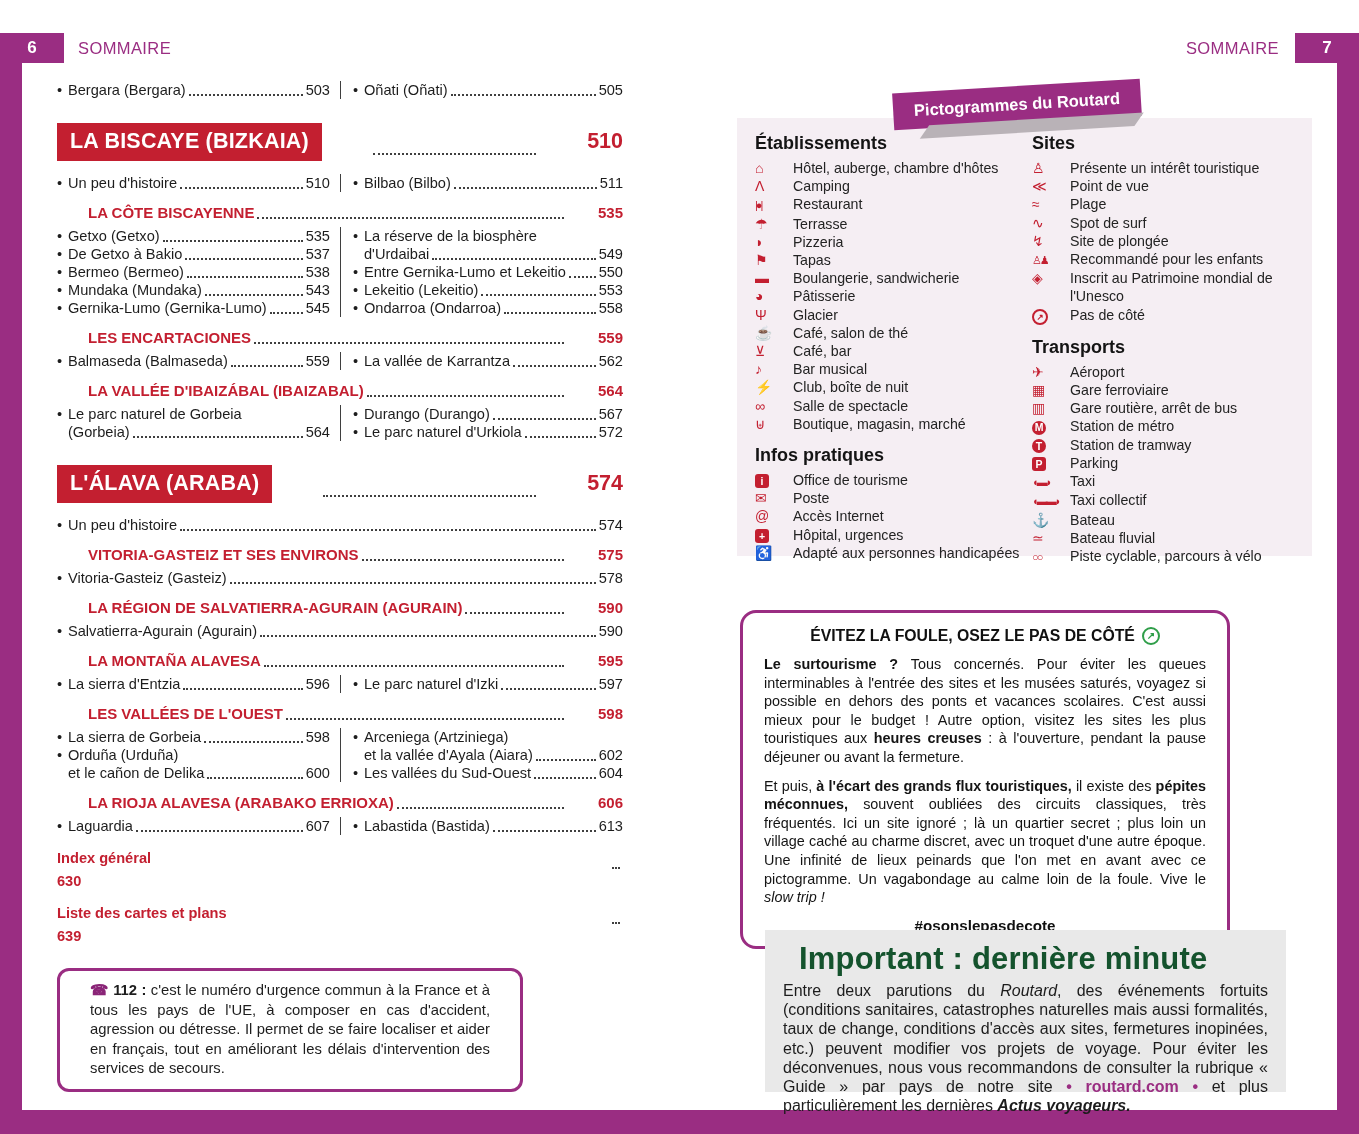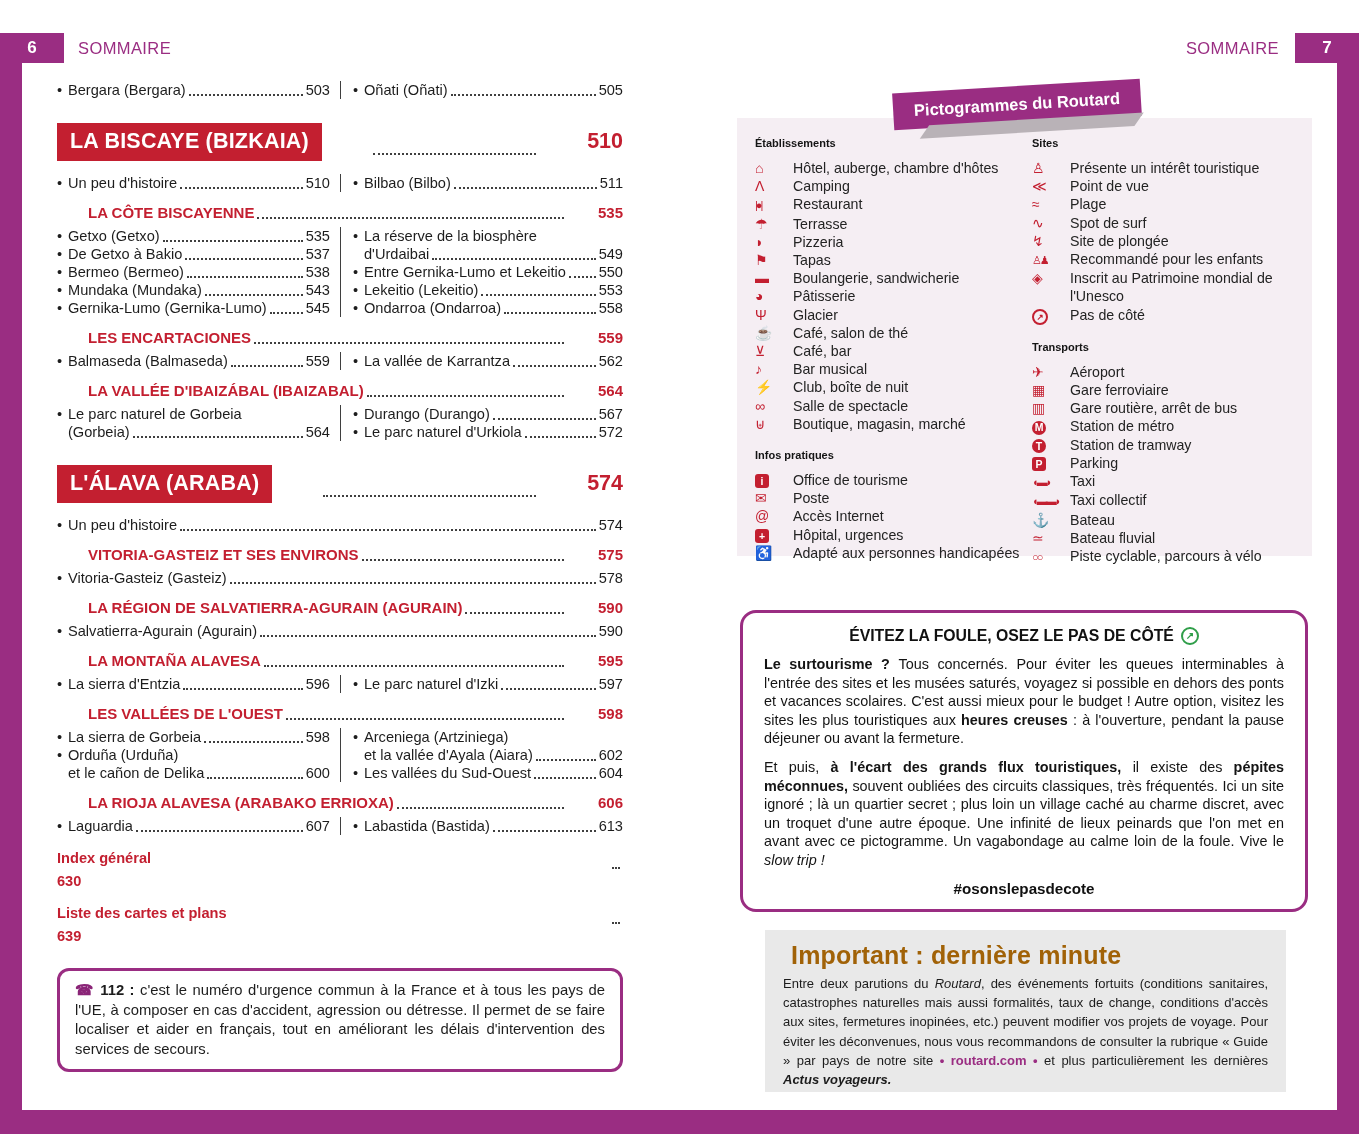--- a/index.html
+++ b/index.html
@@ -38,60 +38,60 @@
   .srow .t,.srow .pg{color:var(--red);margin-left:31px;}
   .brow{display:flex;align-items:baseline;margin:24px 0 13px;gap:48px;}
   .bbox{background:var(--red);color:#fff;font-weight:bold;font-size:21.5px;padding:6px 13px 7px;flex:none;letter-spacing:.2px;}
   .bpg{color:var(--red);font-weight:bold;font-size:21.5px;flex:none;}
   .brow .dots{margin-bottom:6px;}
   .redrow{color:var(--red);font-weight:bold;flex-direction:column;}
   .redrow .t,.redrow .pg{color:var(--red);}
   .mt14{margin-top:14px;}
 
   
-  #emer{position:absolute;left:57px;top:968px;width:566px;border:3px solid var(--purple);border-radius:12px;
-    box-sizing:border-box;padding:10px 15px;font-size:14.8px;line-height:19.5px;text-align:justify;background:#fff;}
+  #emer{position:absolute;left:57px;top:968px;width:466px;border:3px solid var(--purple);border-radius:12px;
+    box-sizing:border-box;padding:10px 30px;font-size:14.8px;line-height:19.5px;text-align:justify;background:#fff;}
 
   
   #pictos{position:absolute;left:737px;top:118px;width:575px;height:438px;background:#f5eef3;
     box-sizing:border-box;padding:16px 14px 10px 18px;display:flex;}
   .pcol1{width:277px;flex:none;}
   .pcol2{flex:1;}
-  .phead{font-weight:bold;font-size:11px;color:#141414;margin:13px 0 7px;line-height:18px;}
+  .phead{font-weight:bold;font-size:18px;color:#141414;margin:13px 0 7px;line-height:18px;}
   .phead.first{margin-top:0;}
   .prow{display:flex;line-height:18.2px;font-size:14.2px;color:#232323;}
   .pic{width:38px;flex:none;color:var(--red);font-size:14px;}
   .plabel{flex:1;padding-right:2px;}
   .glyph.tight{letter-spacing:-2px;}
   .glyph.sm{font-size:11px;}
   .badge{display:inline-flex;width:14px;height:14px;background:var(--red);color:#fff;align-items:center;
     justify-content:center;font-weight:bold;font-size:10.5px;line-height:1;}
   .badge.sq{border-radius:3px;}
   .badge.ci{border-radius:50%;}
   .ring{display:inline-flex;width:12px;height:12px;border:2px solid;border-radius:50%;align-items:center;
     justify-content:center;font-size:8.5px;font-weight:bold;color:var(--red);line-height:1;}
   .ring.green{color:var(--green);width:14px;height:14px;font-size:10px;}
 
   #ribbon{position:absolute;left:893px;top:86px;width:248px;height:37px;background:var(--purple);
     transform:rotate(-3.4deg);display:flex;align-items:center;justify-content:center;color:#fff;
     font-weight:bold;font-size:16.5px;z-index:2;}
   #ribbon::after{content:"";position:absolute;left:30px;bottom:-10px;width:215px;height:13px;
     background:#b9b2b7;transform:skewX(-38deg);z-index:-1;}
 
-  #evitez{position:absolute;left:740px;top:610px;width:568px;border:3.5px solid var(--purple);
+  #evitez{position:absolute;left:740px;top:610px;width:490px;border:3.5px solid var(--purple);
     border-radius:16px;box-sizing:border-box;padding:12px 21px 12px;background:#fff;}
   .evtitle{display:flex;align-items:center;justify-content:center;gap:7px;font-weight:bold;
     font-size:15.8px;color:#101010;margin:2px 0 10px;}
   .para{font-size:14.4px;line-height:18.6px;text-align:justify;color:#141414;margin:0 0 10px;}
   .hashtag{text-align:center;font-weight:bold;font-size:15.2px;margin-top:2px;color:#101010;}
 
   #important{position:absolute;left:765px;top:930px;width:521px;height:162px;background:#e9e9e9;
     box-sizing:border-box;padding:11px 18px;}
-  .imp-title{font-weight:bold;font-size:25px;color:#a16207;margin:0 8px 4px;letter-spacing:.2px;}
-  .imp-body{font-size:13px;line-height:19.2px;text-align:justify;color:#1c1c1c;}
+  .imp-title{font-weight:bold;font-size:31px;color:#14532d;margin:0 16px 4px;letter-spacing:.2px;}
+  .imp-body{font-size:16px;line-height:19.2px;text-align:justify;color:#1c1c1c;}
 
   .b{font-weight:bold;}
   .i{font-style:italic;}
 </style>
 </head>
 <body>
 
 <div id="screen">
   <div class="vbar" id="bar-left"></div>
   <div class="vbar" id="bar-right"></div>

